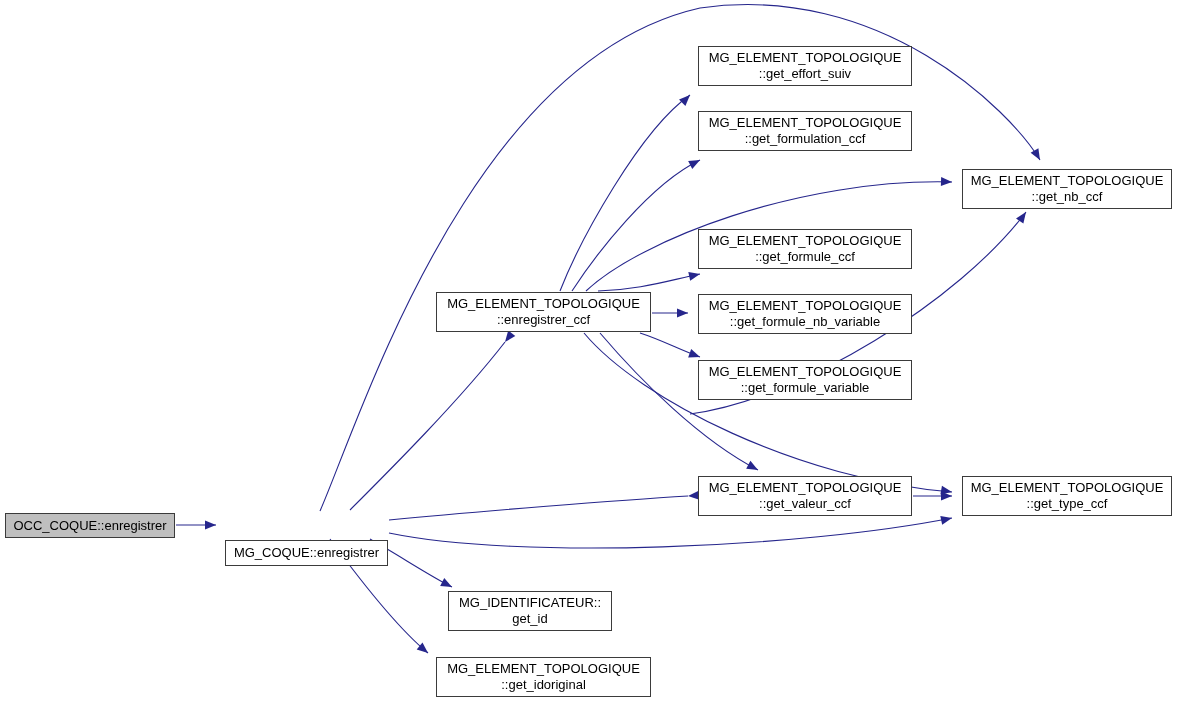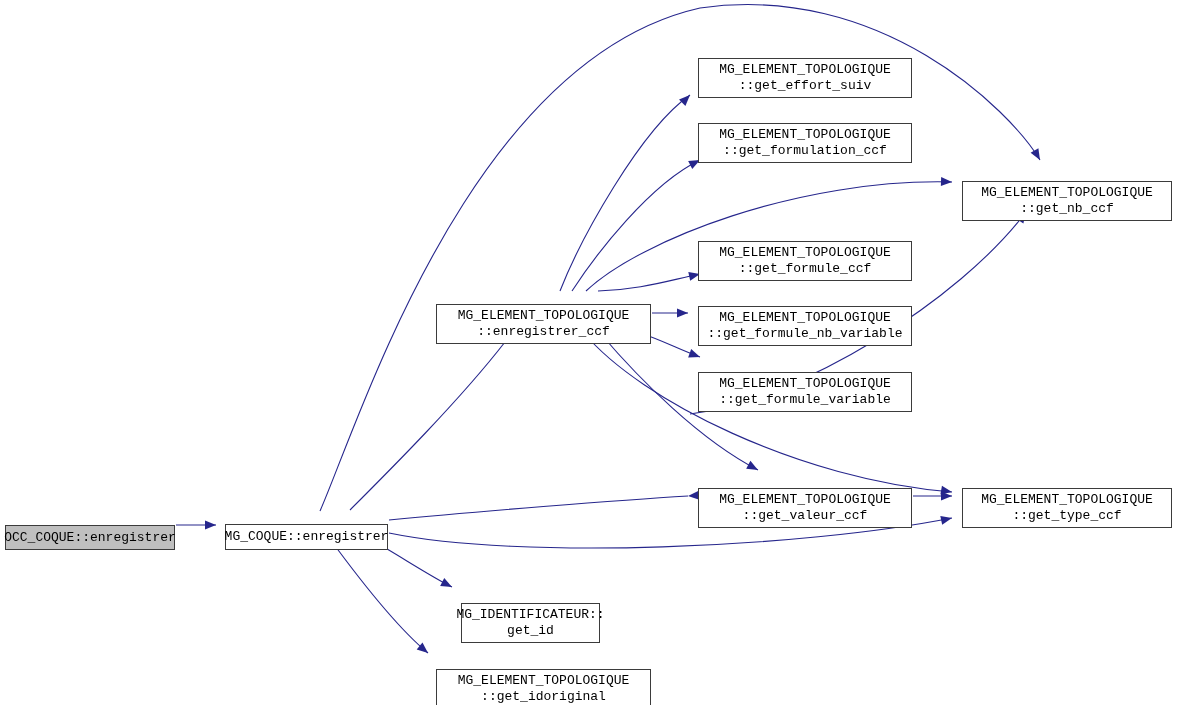--- a/index.html
+++ b/index.html
@@ -27,27 +27,26 @@
   .node-box {
     position: absolute;
     box-sizing: border-box;
     border: 1px solid #3b3b3b;
     background: #ffffff;
     display: flex;
     flex-direction: column;
     align-items: center;
     justify-content: center;
     text-align: center;
-    font-family: Liberation Mono, monospace;
+    font-family: Liberation Sans, sans-serif;
     font-size: 13px;
     line-height: 16px;
     color: #000000;
     letter-spacing: 0px;
     white-space: nowrap;
-    margin-top: 12px;
   }
   .node-box.highlight {
     background: #bfbfbf;
   }
   .node-line {
     display: block;
   }
   .edge-path {
     fill: none;
     stroke: #26268c;
@@ -97,21 +96,21 @@
         <path class="edge-path" d="M 913,496 L 952,496"></path>
         <polygon points="0,0 -11,-4.5 -11,4.5" class="edge-head" transform="translate(952,496) rotate(0)"></polygon>
         <path class="edge-path" d="M 690,414 C 800,400 960,300 1026,212"></path>
         <polygon points="0,0 -11,-4.5 -11,4.5" class="edge-head" transform="translate(1026,212) rotate(305)"></polygon>
       </g>
   </svg>
   <div id="node-layer">
       <div class="node-box highlight" style="left: 5px; top: 513px; width: 170px; height: 25px; align-items: center;">
         <span class="node-line">OCC_COQUE::enregistrer</span>
       </div>
-      <div class="node-box" style="left: 225px; top: 512px; width: 163px; height: 26px;">
+      <div class="node-box" style="left: 225px; top: 540px; width: 163px; height: 26px;">
         <span class="node-line">MG_COQUE::enregistrer</span>
       </div>
       <div class="node-box" style="left: 436px; top: 292px; width: 215px; height: 40px;">
         <span class="node-line">MG_ELEMENT_TOPOLOGIQUE</span>
         <span class="node-line">::enregistrer_ccf</span>
       </div>
       <div class="node-box" style="left: 698px; top: 46px; width: 214px; height: 40px;">
         <span class="node-line">MG_ELEMENT_TOPOLOGIQUE</span>
         <span class="node-line">::get_effort_suiv</span>
       </div>
@@ -136,21 +135,21 @@
         <span class="node-line">::get_nb_ccf</span>
       </div>
       <div class="node-box" style="left: 698px; top: 476px; width: 214px; height: 40px;">
         <span class="node-line">MG_ELEMENT_TOPOLOGIQUE</span>
         <span class="node-line">::get_valeur_ccf</span>
       </div>
       <div class="node-box" style="left: 962px; top: 476px; width: 210px; height: 40px;">
         <span class="node-line">MG_ELEMENT_TOPOLOGIQUE</span>
         <span class="node-line">::get_type_ccf</span>
       </div>
-      <div class="node-box" style="left: 461px; top: 591px; width: 139px; height: 40px;">
+      <div class="node-box" style="left: 448px; top: 591px; width: 164px; height: 40px;">
         <span class="node-line">MG_IDENTIFICATEUR::</span>
         <span class="node-line">get_id</span>
       </div>
       <div class="node-box" style="left: 436px; top: 657px; width: 215px; height: 40px;">
         <span class="node-line">MG_ELEMENT_TOPOLOGIQUE</span>
         <span class="node-line">::get_idoriginal</span>
       </div>
     </div>
 </div>
 

